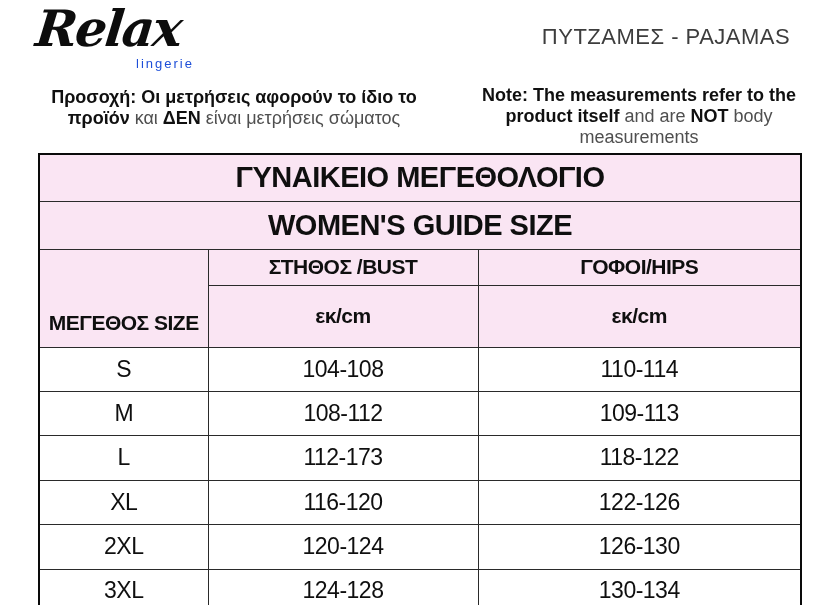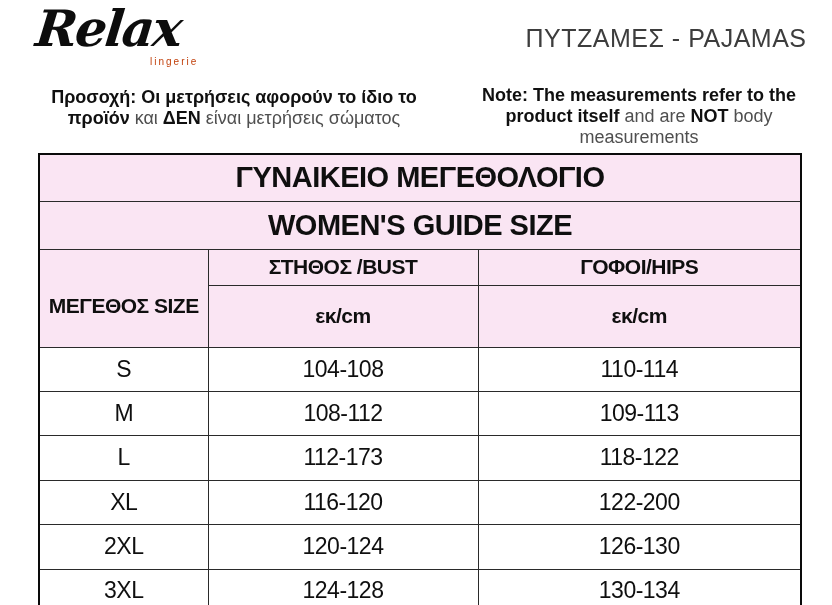--- a/index.html
+++ b/index.html
@@ -18,29 +18,29 @@
   .logo-script {
     font-family: "DejaVu Serif", serif;
     font-style: italic; font-weight: bold;
     font-size: 50px; color: #0d0d0d;
     letter-spacing: -2px;
     transform: skewX(-6deg);
     display: inline-block;
     line-height: 1;
   }
   .logo-sub {
-    position: absolute; left: 114px; top: 52px;
-    font-size: 10px; color: #c2410c;
+    position: absolute; left: 100px; top: 52px;
+    font-size: 13px; color: #1d4ed8;
     letter-spacing: 2px;
   }
   
   .category-title {
     position: absolute; left: 510px; top: 24px; width: 312px;
     text-align: center;
-    font-size: 25px; color: #3d3d3d;
+    font-size: 22px; color: #3d3d3d;
     letter-spacing: 0.5px;
     font-weight: normal;
   }
   
   .note {
     position: absolute;
     text-align: center;
     font-size: 18px;
     line-height: 21px;
     color: #4f4f4f;
@@ -72,21 +72,21 @@
     letter-spacing: -0.5px;
   }
   .col-head {
     font-size: 21px; font-weight: bold;
     letter-spacing: -0.5px;
   }
   .size-col-head {
     font-size: 21px; font-weight: bold;
     letter-spacing: -0.5px;
     vertical-align: bottom !important;
-    padding-bottom: 29px;
+    padding-bottom: 12px;
   }
   .data-cell {
     font-size: 23px;
     background: #ffffff;
     letter-spacing: -0.5px;
   }
 </style>
 </head>
 <body>
 
@@ -135,21 +135,21 @@
       <td class="data-cell">109-113</td>
     </tr>
     <tr style="height:45px">
       <td class="data-cell">L</td>
       <td class="data-cell">112-173</td>
       <td class="data-cell">118-122</td>
     </tr>
     <tr style="height:44px">
       <td class="data-cell">XL</td>
       <td class="data-cell">116-120</td>
-      <td class="data-cell">122-200</td>
+      <td class="data-cell">122-126</td>
     </tr>
     <tr style="height:45px">
       <td class="data-cell">2XL</td>
       <td class="data-cell">120-124</td>
       <td class="data-cell">126-130</td>
     </tr>
     <tr style="height:44px">
       <td class="data-cell">3XL</td>
       <td class="data-cell">124-128</td>
       <td class="data-cell">130-134</td>

